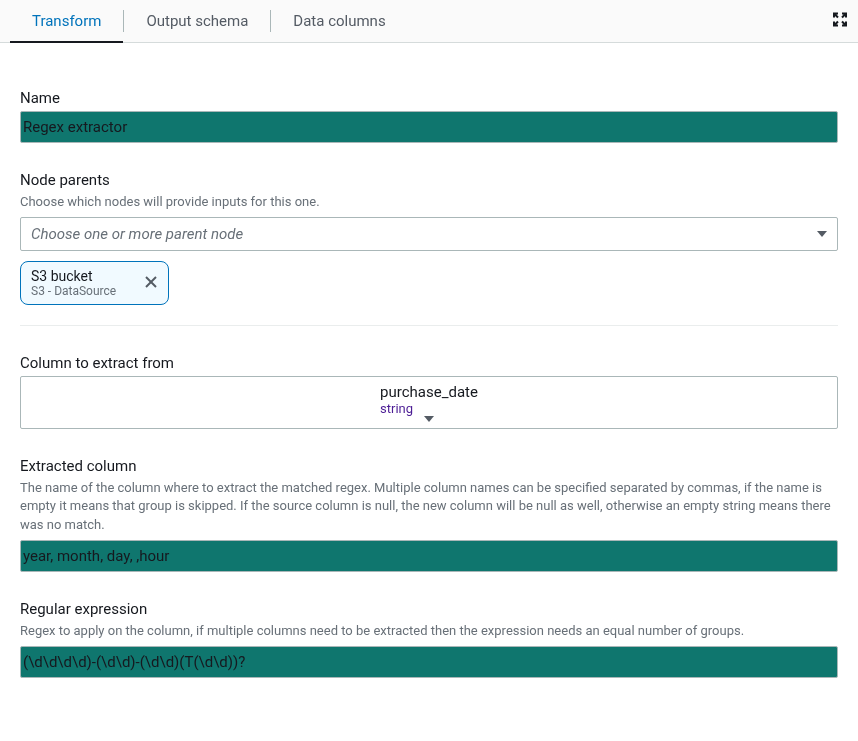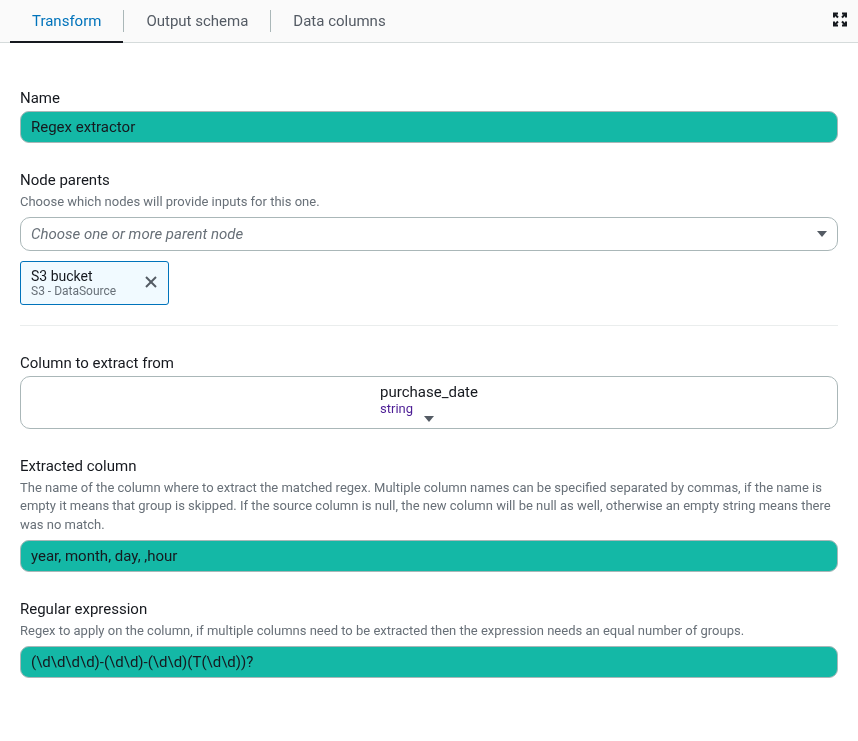--- a/index.html
+++ b/index.html
@@ -65,35 +65,35 @@
   }
   .helper {
     font-size: 13px;
     color: #687078;
     margin-bottom: 6px;
     line-height: 1.4;
   }
   .text-input {
     width: 100%;
     border: 1px solid #aab7b8;
-    border-radius: 9px;
-    padding: 6px 10px;
+    border-radius: 2px;
+    padding: 6px 2px;
     font-size: 15px;
     font-family: inherit;
     color: #16191f;
-    background: #14b8a6;
+    background: #0f766e;
   }
   .text-input::placeholder {
     color: #687078;
     font-style: italic;
   }
   .select-input {
     width: 100%;
     border: 1px solid #aab7b8;
-    border-radius: 10px;
+    border-radius: 2px;
     padding: 6px 10px;
     font-size: 15px;
     background: #fff;
     display: flex;
     justify-content: space-between;
     align-items: center;
     cursor: pointer;
     min-height: 34px;
   }
   .select-input .placeholder {
@@ -117,21 +117,21 @@
     height: 0;
     border-left: 5px solid transparent;
     border-right: 5px solid transparent;
     border-top: 6px solid #545b64;
   }
   .chip {
     display: inline-flex;
     align-items: center;
     border: 1px solid #0073bb;
     background: #f1faff;
-    border-radius: 3px;
+    border-radius: 8px;
     padding: 6px 8px 6px 10px;
     margin-top: 10px;
   }
   .chip-text {
     display: flex;
     flex-direction: column;
     margin-right: 26px;
   }
   .chip-title {
     font-size: 14px;

